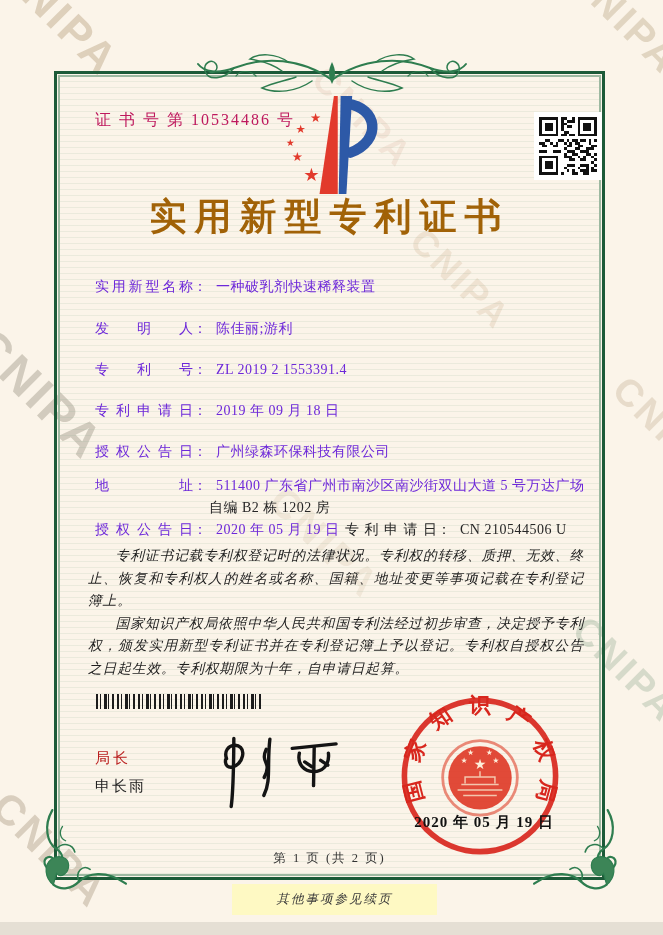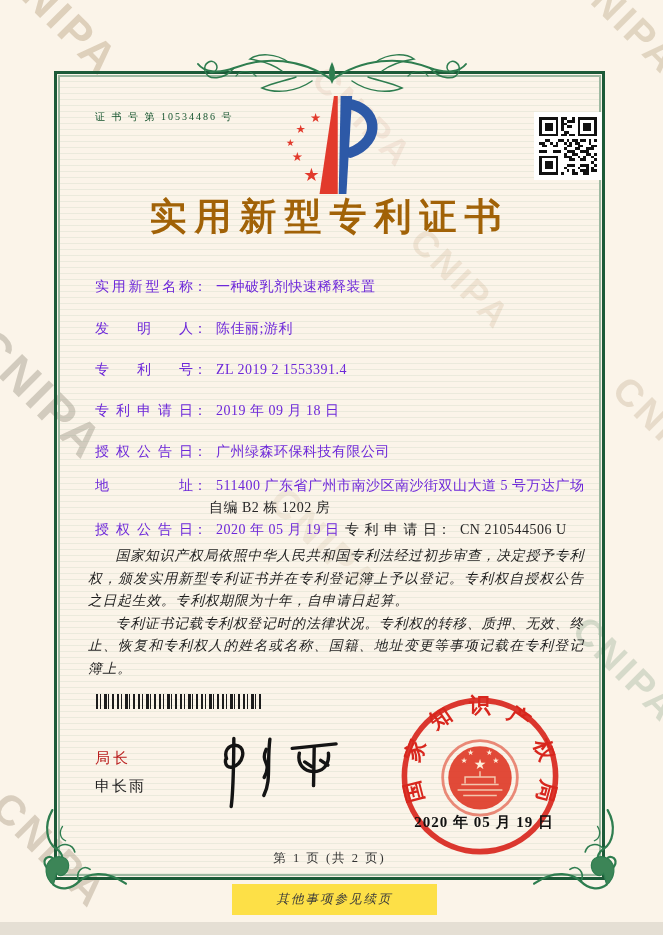--- a/index.html
+++ b/index.html
@@ -23,21 +23,21 @@
   .frame-inner{
     position:absolute; inset:1px; border:2px solid #9db9a1;
   }
   .frame-bg{
     position:absolute; inset:3px;
     background:repeating-linear-gradient(0deg, rgba(125,165,135,.13) 0 1px, transparent 1px 6px);
   }
   .ornament{ position:absolute; pointer-events:none; }
   
   .cert-number{
-    position:absolute; left:95px; top:110px; font-size:10px; letter-spacing:2px; color:#14532d;
+    position:absolute; left:95px; top:110px; font-size:16px; letter-spacing:2px; color:#be185d;
   }
   .logo{ position:absolute; left:284px; top:92px; width:96px; height:106px; }
   .qr{ position:absolute; left:534px; top:112px; width:68px; height:68px; background:#fff; padding:5px; }
   .qr svg{ width:100%; height:100%; display:block; }
   .title{
     position:absolute; left:54px; top:192px; width:551px; text-align:center;
     font-size:37px; font-weight:bold; letter-spacing:8px; color:#a16207;
   }
   
   .field-row{ position:absolute; left:95px; font-size:14px; white-space:nowrap; color:#6d28d9; }
@@ -74,21 +74,21 @@
   .seal-date{
     position:absolute; left:400px; top:813px; width:168px; text-align:center;
     font-size:15px; color:#111; letter-spacing:1px; font-weight:bold;
   }
   .page-info{
     position:absolute; left:54px; top:850px; width:551px; text-align:center;
     font-size:12.5px; letter-spacing:2px; color:#333;
   }
   .cont-strip{
     position:absolute; left:232px; top:884px; width:205px; height:31px;
-    background:#fde047; text-align:center; line-height:31px;
+    background:#fef9c3; text-align:center; line-height:31px;
     font-size:12.5px; letter-spacing:2px; color:#3a3a3a; font-style:italic;
   }
   .bottom-band{ position:absolute; left:0; top:922px; width:663px; height:13px; background:#e5dfd4; }
 </style>
 </head>
 <body>
 
 <div class="paper">
 
   <span class="wm" style="left:-16px; top:-10px; font-size:44px; color:rgba(180,158,125,.42);">CNIPA</span>
@@ -311,22 +311,22 @@
   </div>
   <div class="addr2">自编 B2 栋 1202 房</div>
   <div class="field-row" style="top:521px;">
     <span class="f-label">授权公告日</span><span class="f-colon">：</span><span class="f-value">2020 年 05 月 19 日</span>
   </div>
   <div class="field2" style="top:521px;">
     <span class="f2-label">专利申请日</span><span class="f-colon">：</span><span class="f-value">CN 210544506 U</span>
   </div>
 
   <div class="legal">
+    <p>专利证书记载专利权登记时的法律状况。专利权的转移、质押、无效、终止、恢复和专利权人的姓名或名称、国籍、地址变更等事项记载在专利登记簿上。</p>
     <p>国家知识产权局依照中华人民共和国专利法经过初步审查，决定授予专利权，颁发实用新型专利证书并在专利登记簿上予以登记。专利权自授权公告之日起生效。专利权期限为十年，自申请日起算。</p>
-    <p>专利证书记载专利权登记时的法律状况。专利权的转移、质押、无效、终止、恢复和专利权人的姓名或名称、国籍、地址变更等事项记载在专利登记簿上。</p>
   </div>
 
   <div class="barcode"></div>
 
   <div class="director-title">局长</div>
   <div class="director-name">申长雨</div>
 
   <svg class="signature" viewBox="0 0 145 80">
     <g fill="none" stroke="#141414" stroke-width="3.4" stroke-linecap="round" transform="rotate(-2 70 40)">
       <path d="M22,26 C17,10 42,8 38,24 C35,36 19,39 21,27"></path>

